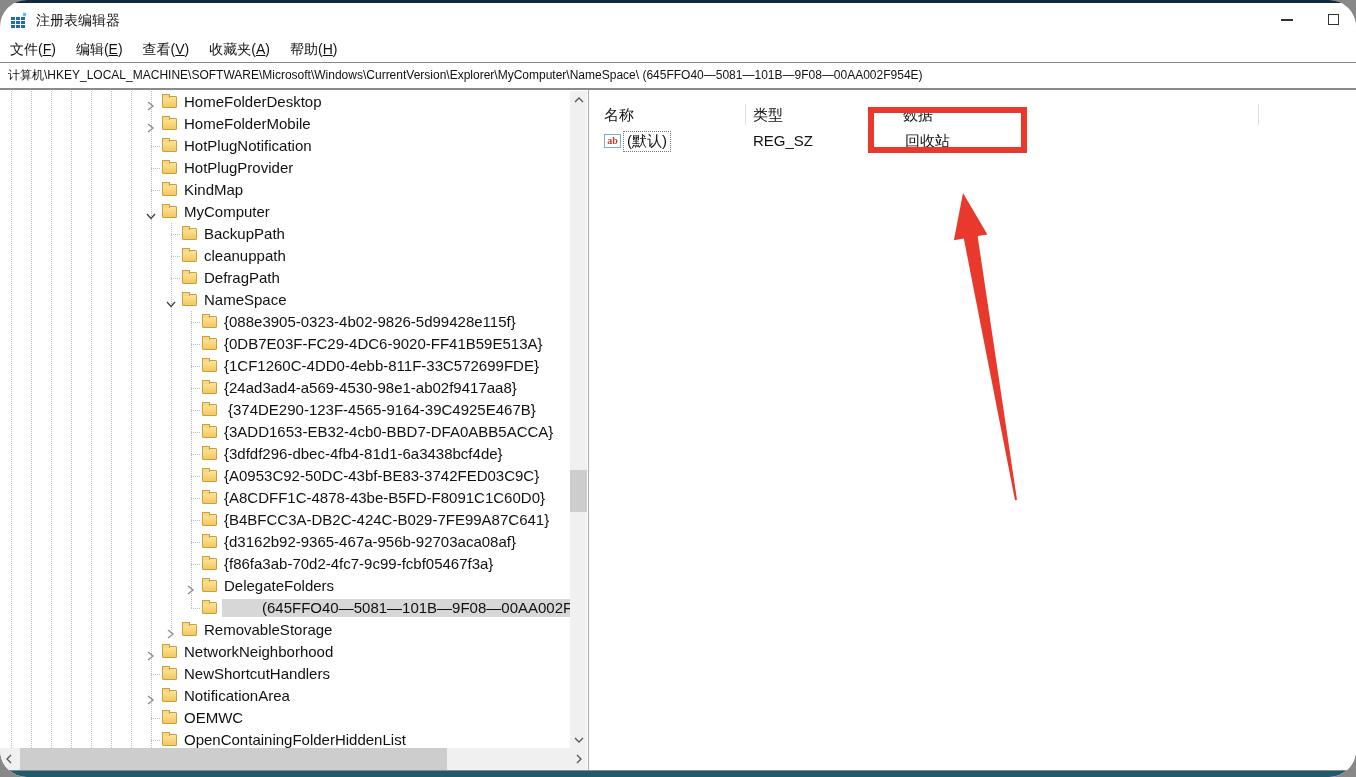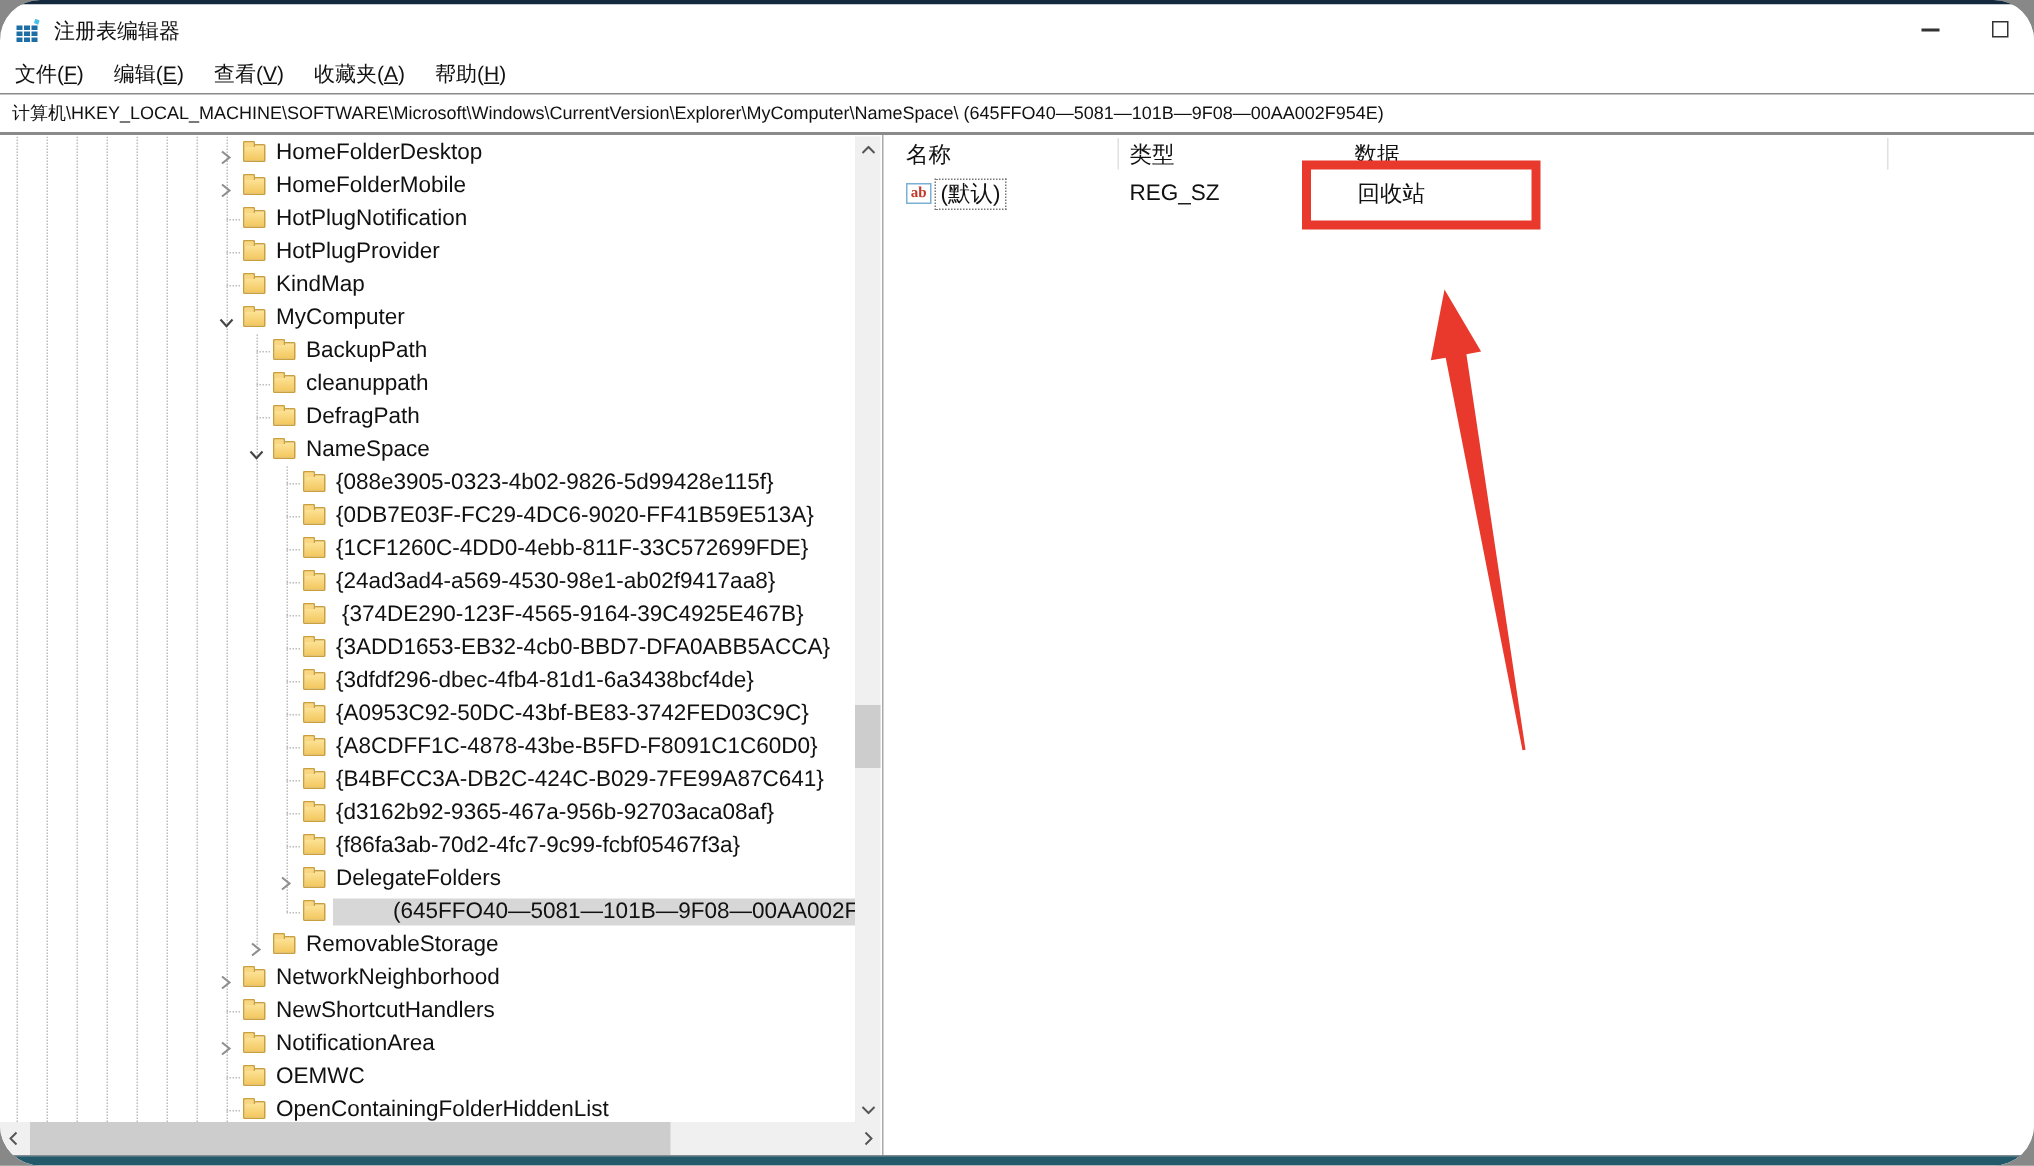--- a/index.html
+++ b/index.html
@@ -48,21 +48,21 @@
   .vscroll{position:absolute;left:570px;top:1px;width:17px;height:657px;background:#f0f0f0;}
   .vs-arrow{position:absolute;left:0;width:17px;height:17px;display:flex;align-items:center;justify-content:center;}
   .vs-thumb{position:absolute;left:0;top:379px;width:17px;height:42px;background:#cdcdcd;}
   
   .hscroll{position:absolute;left:0;top:658px;width:587px;height:22px;background:#f0f0f0;}
   .hs-arrow{position:absolute;top:0;width:17px;height:22px;display:flex;align-items:center;justify-content:center;}
   .hs-thumb{position:absolute;left:20px;top:0;width:427px;height:22px;background:#cdcdcd;}
   
   .bottom-edge{position:absolute;left:0;top:680px;width:1356px;height:7px;background:#235a6b;border-top:1px solid #7e8b93;}
   
-  .list{position:absolute;left:590px;top:0;width:766px;height:658px;background:#fff;font-size:15px;}
+  .list{position:absolute;left:590px;top:12px;width:766px;height:658px;background:#fff;font-size:15px;}
   .col-h{position:absolute;top:4px;white-space:nowrap;}
   .col-name{left:14px;}
   .col-type{left:163px;}
   .col-data{left:313px;}
   .col-sep{position:absolute;top:2px;width:1px;height:21px;background:#e0e0e0;}
   .sep-1{left:155px;}
   .sep-2{left:668px;}
   .vrow{position:absolute;left:0;top:28px;width:766px;height:24px;}
   .abicon{position:absolute;left:14px;top:4px;width:17px;height:14px;border:1px solid #7ab0d4;
     background:#fff;color:#c0392b;font-weight:bold;font-size:10px;line-height:12px;text-align:center;

